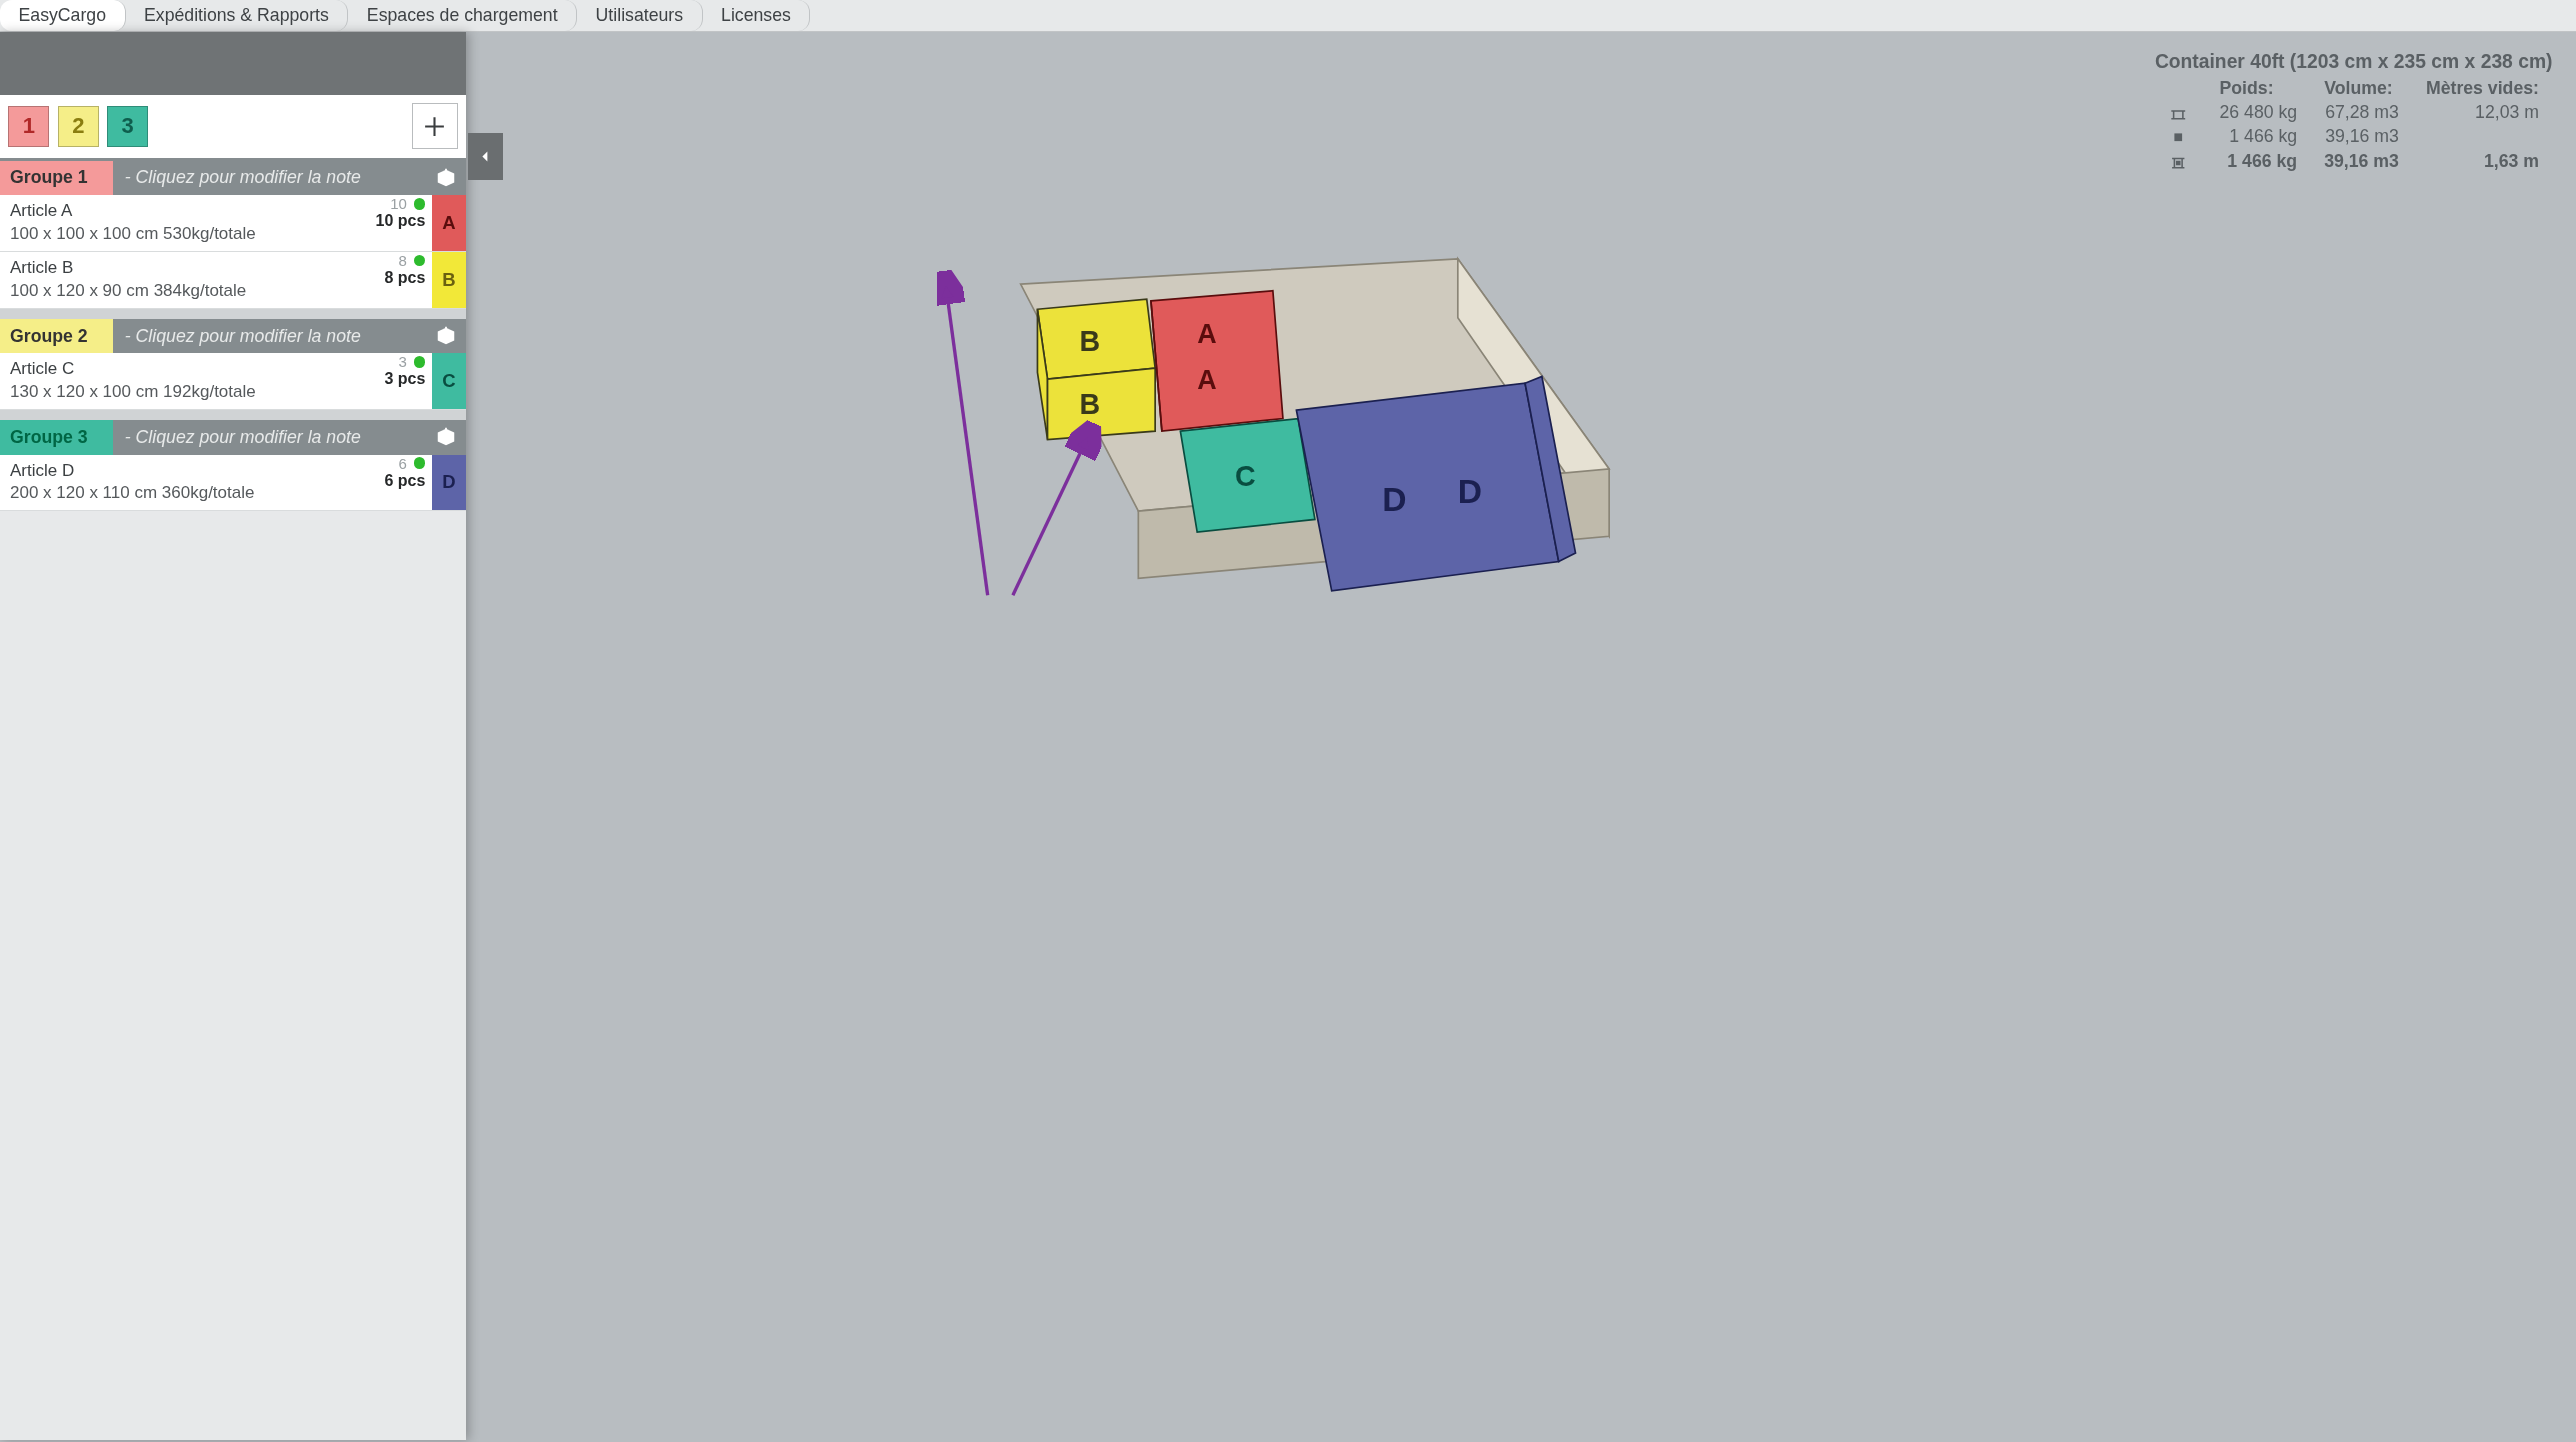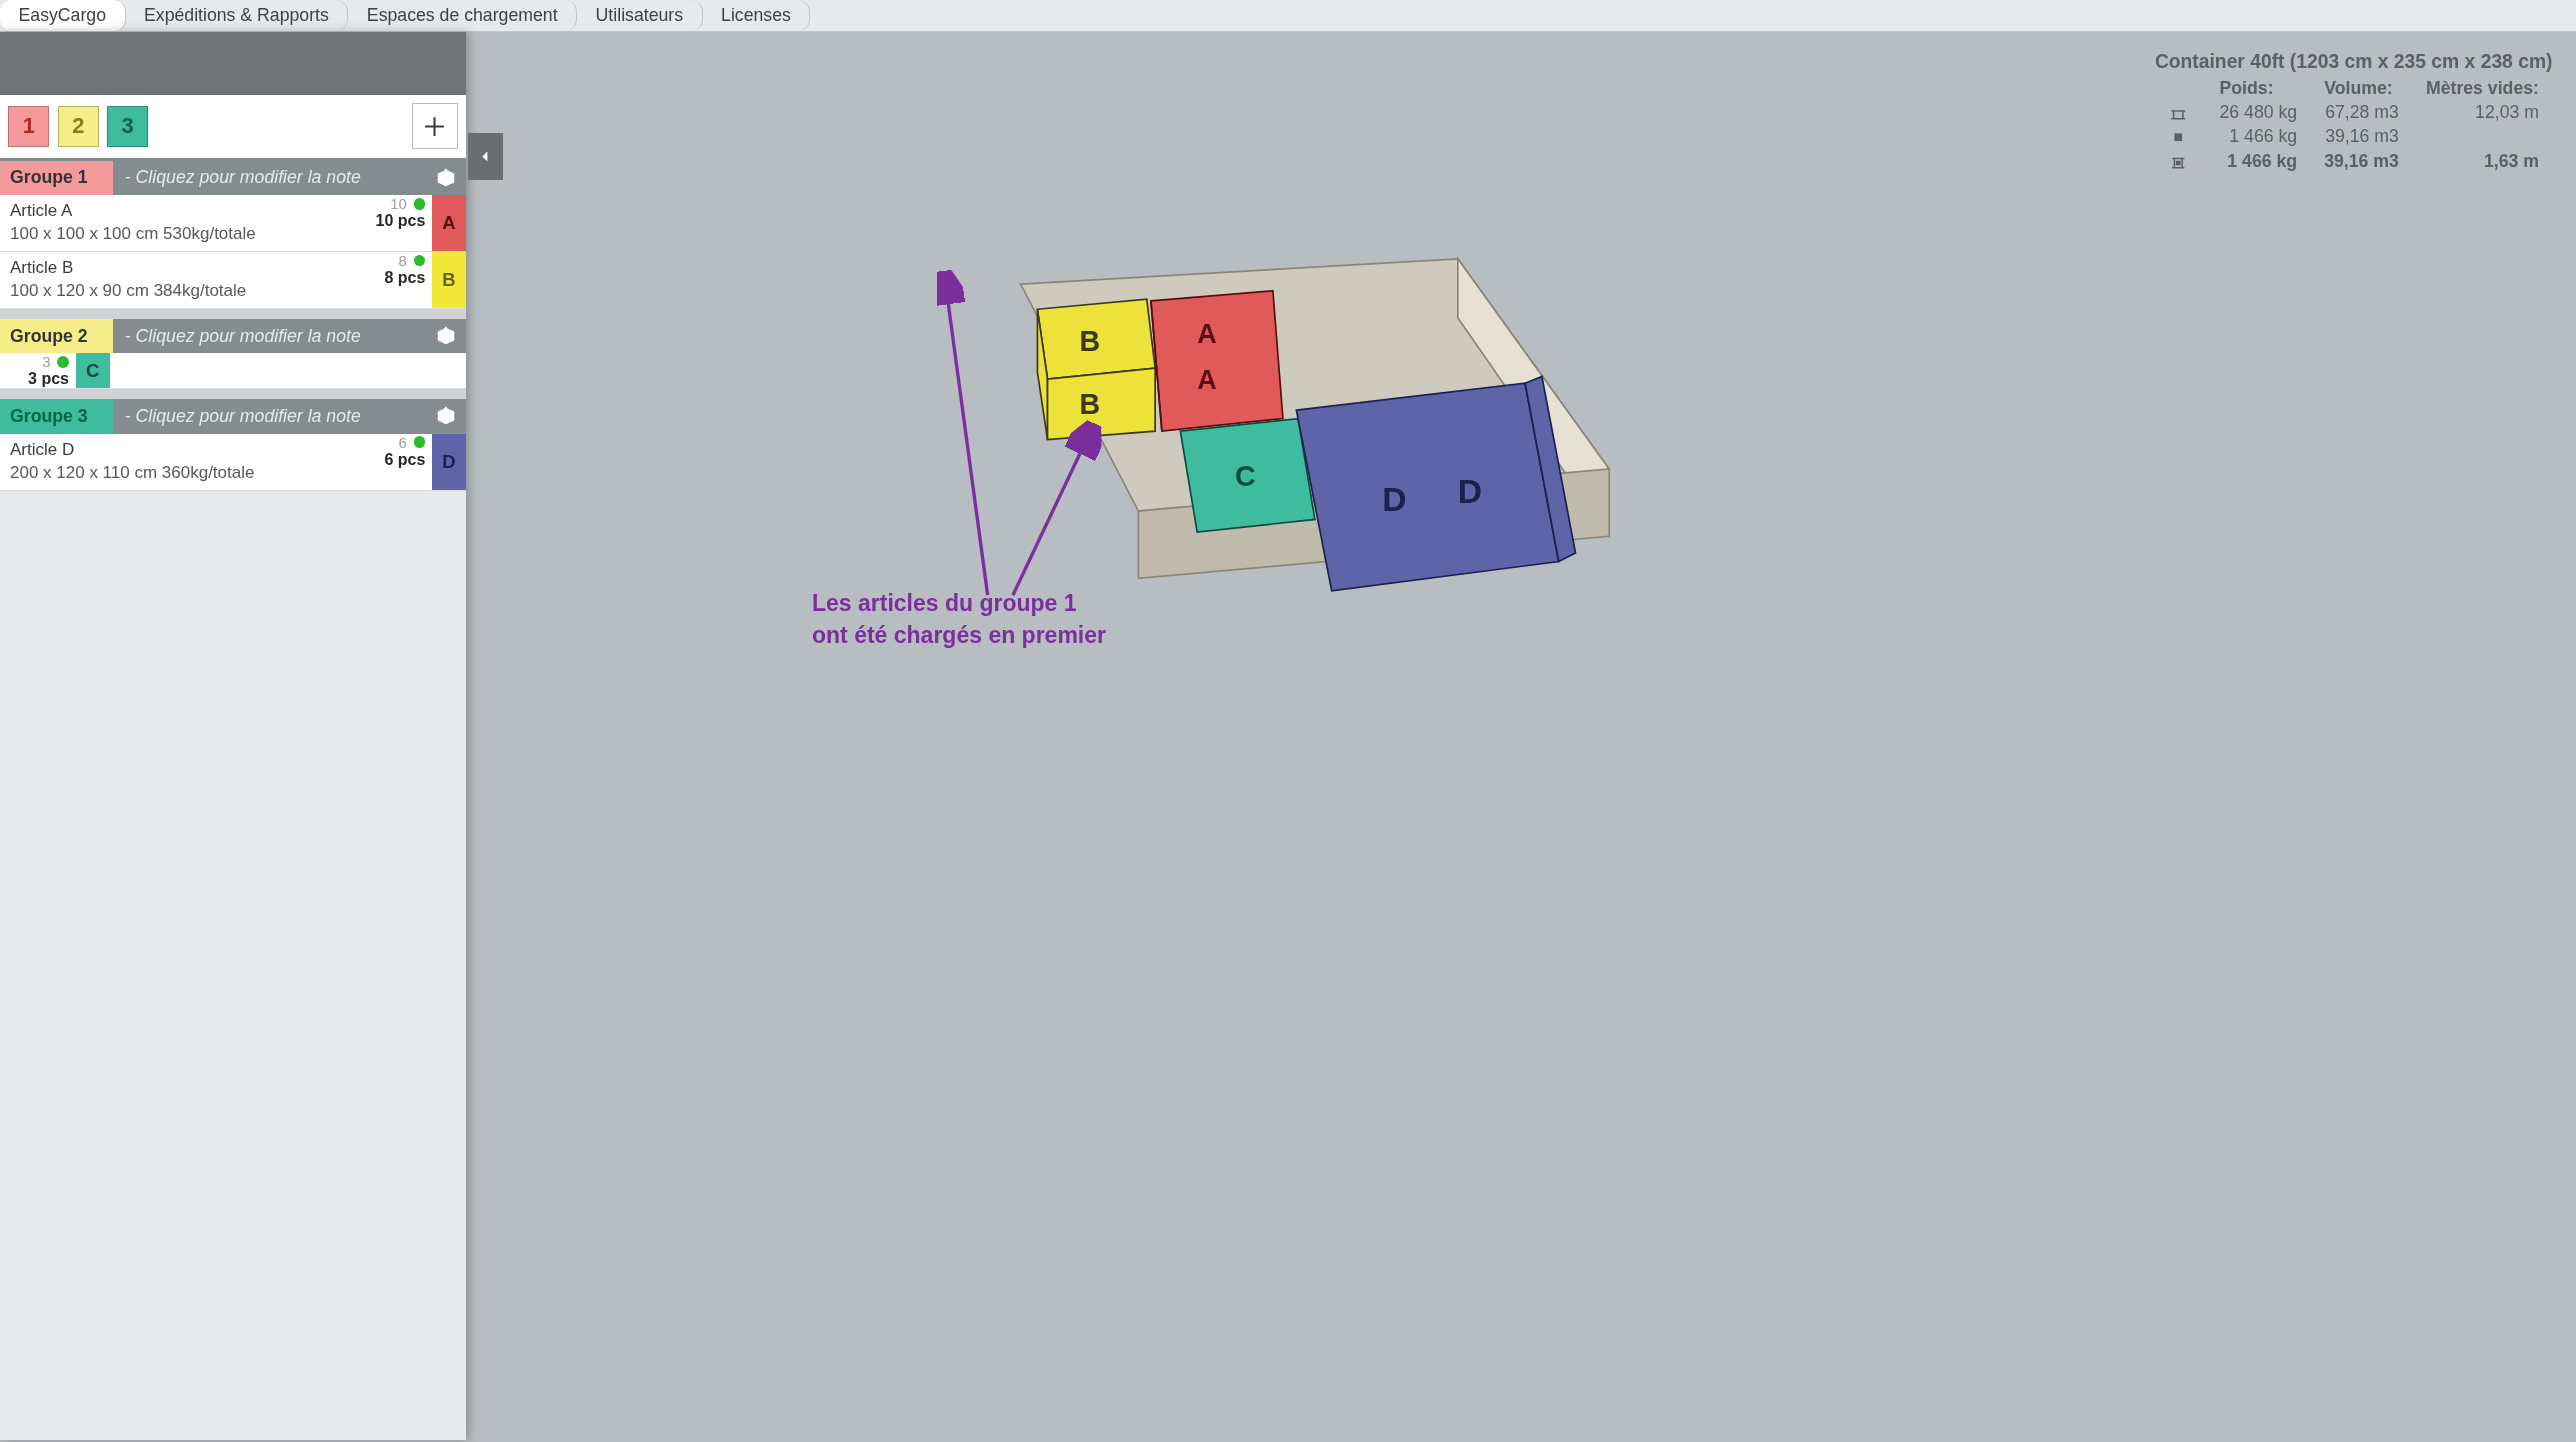--- a/index.html
+++ b/index.html
@@ -165,20 +165,24 @@
         <div class="grp-header">
           <div class="grp-label c2">Groupe 2</div>
           <div class="grp-note">- Cliquez pour modifier la note</div>
           <div class="grp-icon">
             <svg viewBox="0 0 24 24">
               <path d="M3 7l9-4 9 4v10l-9 4-9-4zM12 5l6 2.7-6 2.6-6-2.6zM11 2h2v2h2v2h-2v2h-2V6H9V4h2z" fill="#fff"></path>
             </svg>
           </div>
         </div>
         <div class="item">
+          <div class="item-main">
+            <div class="item-name">Article C</div>
+            <div class="item-dims">130 x 120 x 100 cm 192kg/totale</div>
+          </div>
           <div class="item-meta">
             <div class="top">
               <span>3</span>
               <span class="dot"></span>
             </div>
             <div class="pcs">3 pcs</div>
           </div>
           <div class="item-color ic-c">C</div>
         </div>
         <div class="grp-gap"></div>
@@ -289,20 +293,16 @@
     <svg class="arrows" width="219" height="353" viewBox="0 0 260 420">
       <defs>
         <marker id="ah" markerWidth="10" markerHeight="10" refX="6" refY="5" orient="auto">
           <polygon points="0,0 10,5 0,10"></polygon>
         </marker>
       </defs>
       <line x1="60" y1="400" x2="10" y2="30" marker-end="url(#ah)"></line>
       <line x1="90" y1="400" x2="180" y2="210" marker-end="url(#ah)"></line>
     </svg>
 
-    <div class="annotation">
-      <div>Les articles du groupe 1</div>
-      <div>ont été chargés en premier</div>
-    </div>
 
   </div>
 </div>
 
 
 </body></html>

